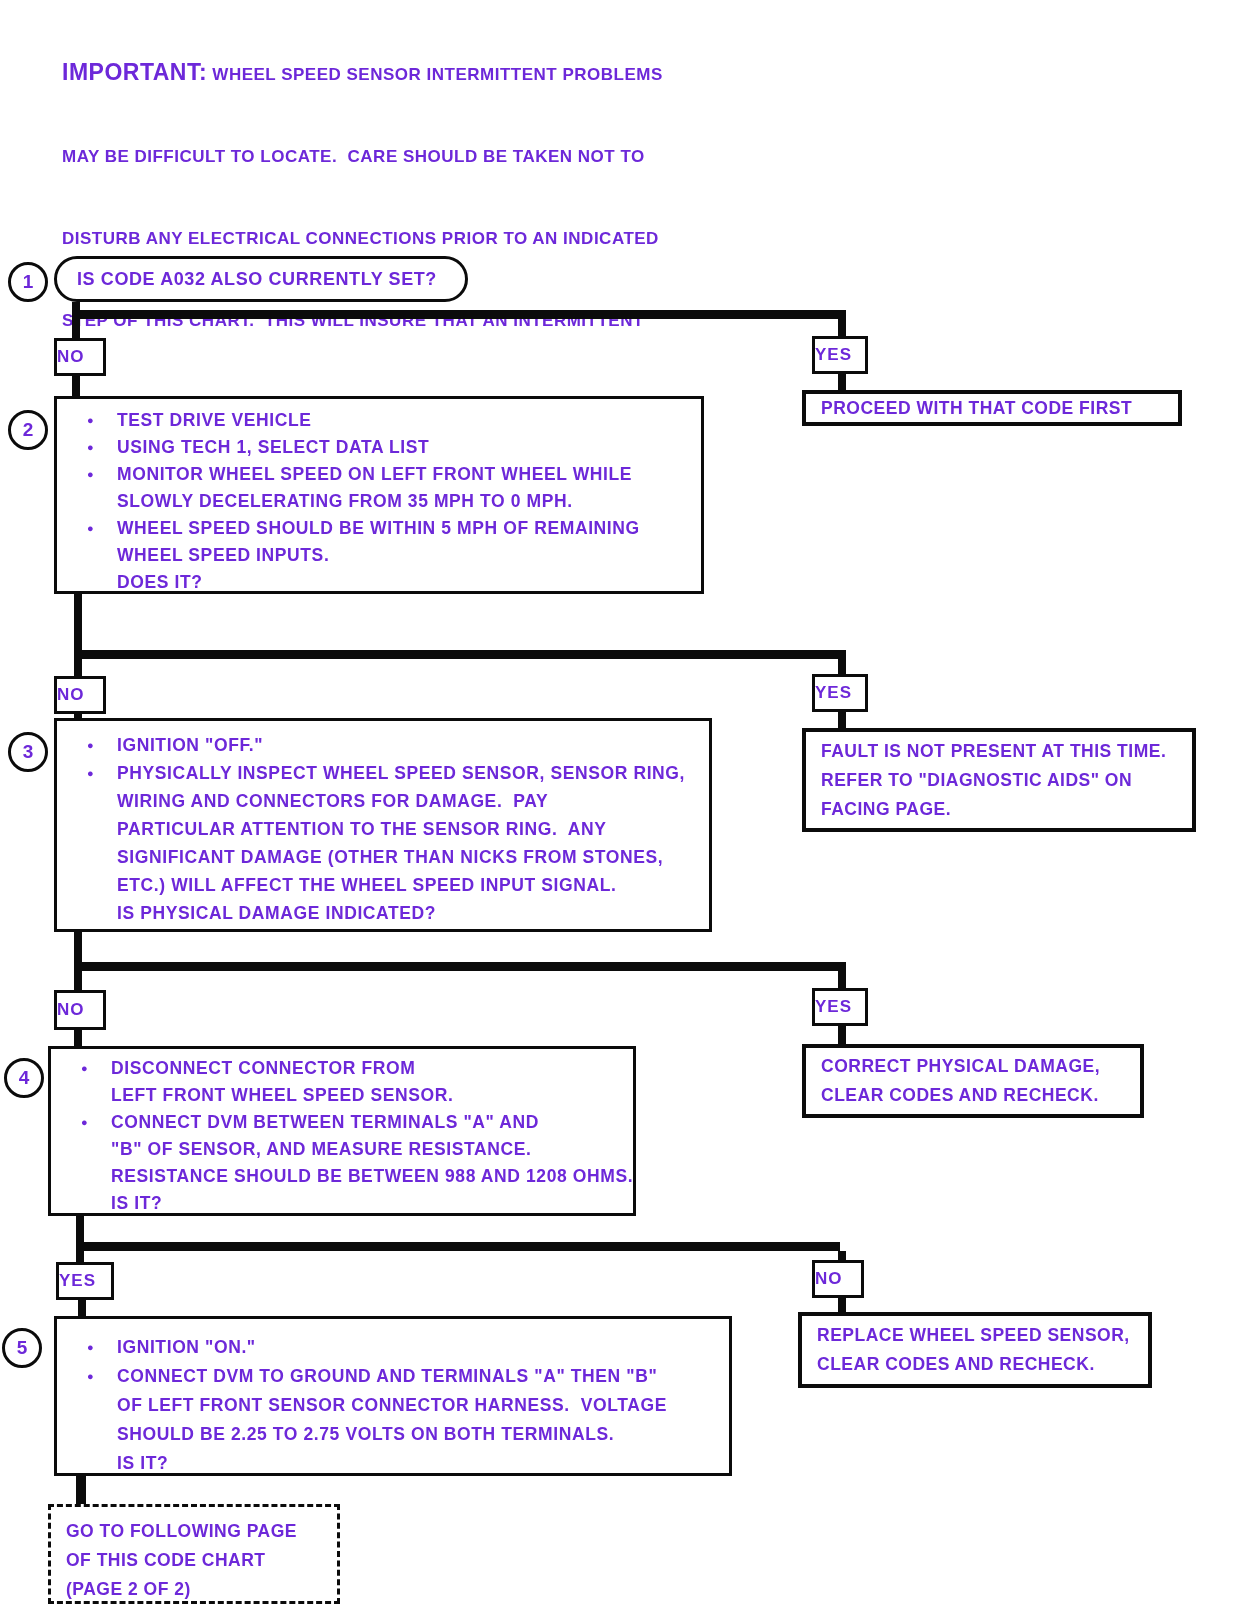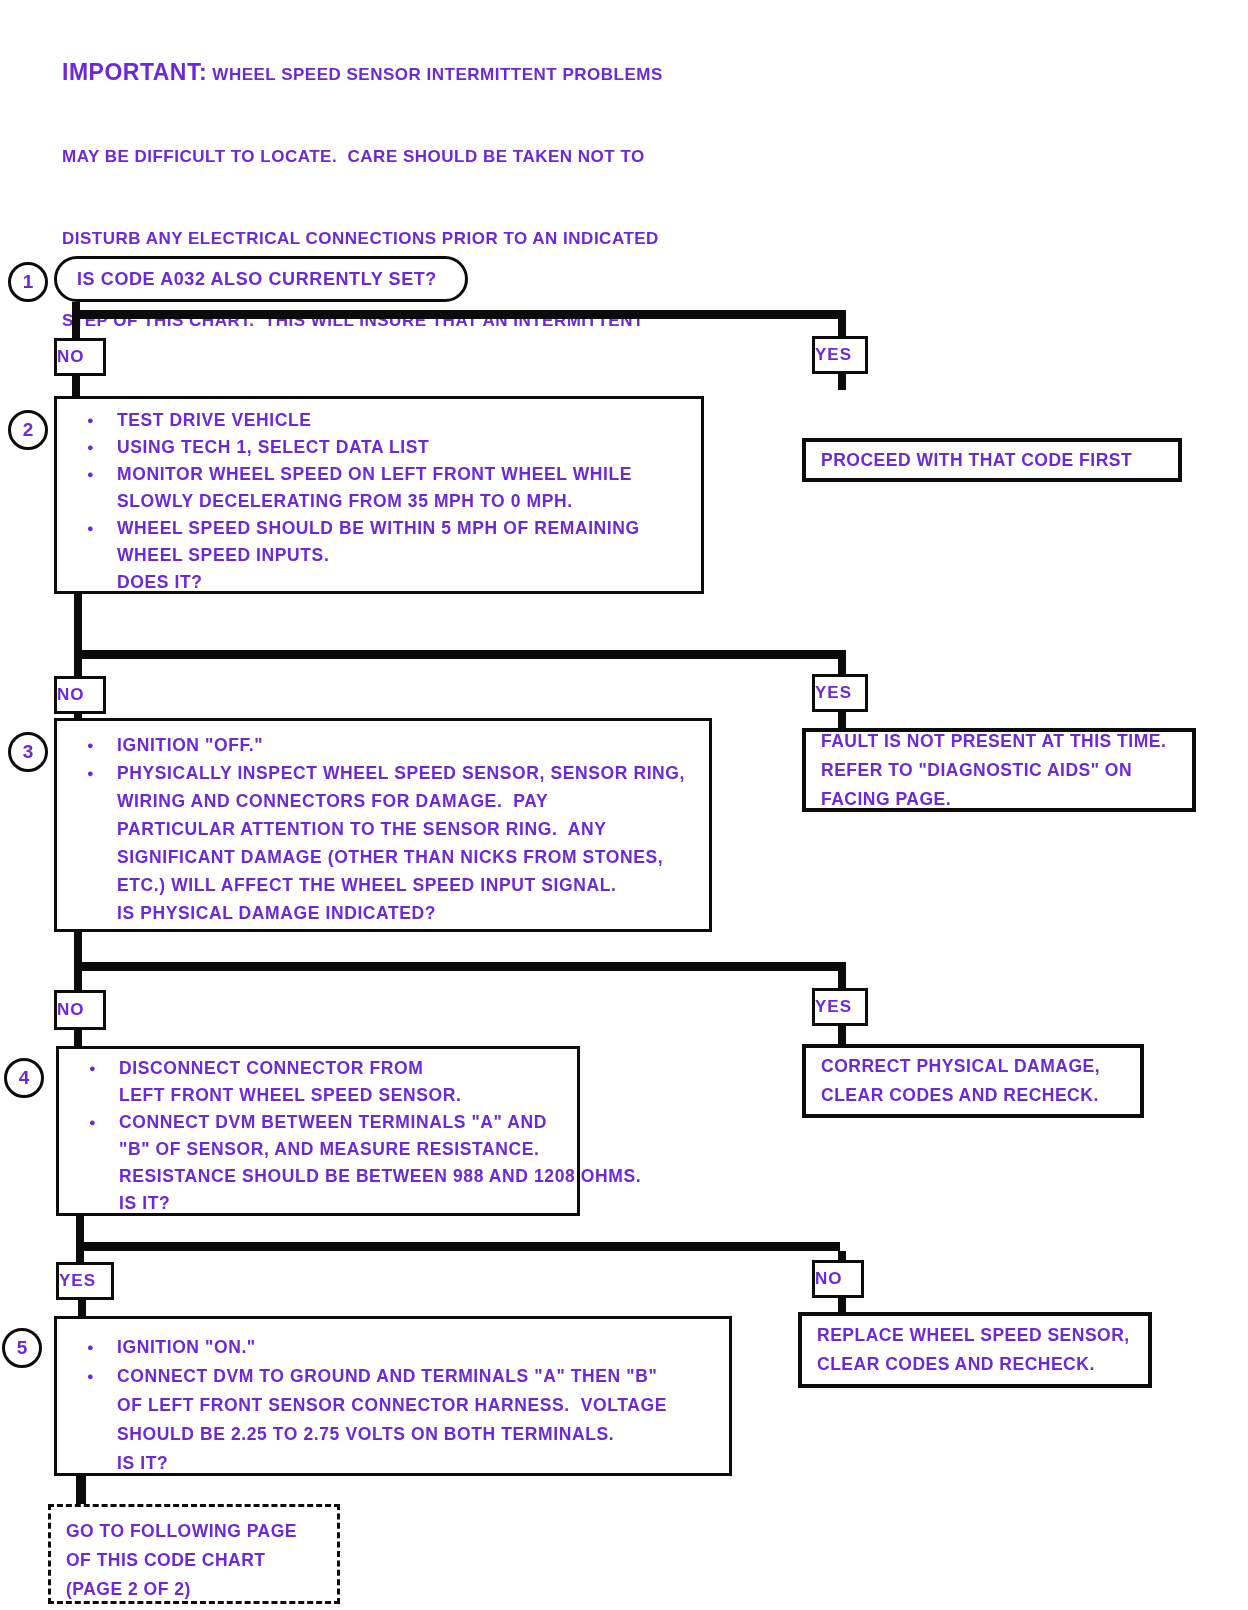--- a/index.html
+++ b/index.html
@@ -59,21 +59,21 @@
   <div class="ln" style="left:838px;top:319px;width:8px;height:17px;"></div>
 
   <div class="box tag" style="left:54px;top:338px;width:52px;height:38px;">
       <span>NO</span>
     </div>
   <div class="box tag" style="left:812px;top:336px;width:56px;height:38px;">
       <span>YES</span>
     </div>
 
   <div class="ln" style="left:838px;top:374px;width:8px;height:16px;"></div>
-  <div class="box heavy result" style="left:802px;top:390px;width:380px;height:44px;margin-top:48px;">
+  <div class="box heavy result" style="left:802px;top:390px;width:380px;height:36px;">
     <div>PROCEED WITH THAT CODE FIRST</div>
   </div>
   <div class="ln" style="left:72px;top:376px;width:8px;height:20px;"></div>
 
   <div class="box list lh27 pt8" style="left:54px;top:396px;width:650px;height:198px;">
     <div class="tl"><span class="bullet"></span><span>TEST DRIVE VEHICLE</span></div>
     <div class="tl"><span class="bullet"></span><span>USING TECH 1, SELECT DATA LIST</span></div>
     <div class="tl"><span class="bullet"></span><span>MONITOR WHEEL SPEED ON LEFT FRONT WHEEL WHILE</span></div>
     <div class="tl"><span>SLOWLY DECELERATING FROM 35 MPH TO 0 MPH.</span></div>
     <div class="tl"><span class="bullet"></span><span>WHEEL SPEED SHOULD BE WITHIN 5 MPH OF REMAINING</span></div>
@@ -89,21 +89,21 @@
   <div class="ln" style="left:838px;top:659px;width:8px;height:17px;"></div>
 
   <div class="box tag" style="left:54px;top:676px;width:52px;height:38px;">
       <span>NO</span>
     </div>
   <div class="box tag" style="left:812px;top:674px;width:56px;height:38px;">
       <span>YES</span>
     </div>
 
   <div class="ln" style="left:838px;top:712px;width:8px;height:16px;"></div>
-  <div class="box heavy result" style="left:802px;top:728px;width:394px;height:84px;">
+  <div class="box heavy result" style="left:802px;top:728px;width:394px;height:104px;">
     <div>FAULT IS NOT PRESENT AT THIS TIME.</div>
     <div>REFER TO "DIAGNOSTIC AIDS" ON</div>
     <div>FACING PAGE.</div>
   </div>
   <div class="ln" style="left:74px;top:714px;width:8px;height:6px;"></div>
 
   <div class="box list lh28 pt10" style="left:54px;top:718px;width:658px;height:214px;">
     <div class="tl"><span class="bullet"></span><span>IGNITION "OFF."</span></div>
     <div class="tl"><span class="bullet"></span><span>PHYSICALLY INSPECT WHEEL SPEED SENSOR, SENSOR RING,</span></div>
     <div class="tl"><span>WIRING AND CONNECTORS FOR DAMAGE.  PAY</span></div>
@@ -127,21 +127,21 @@
       <span>YES</span>
     </div>
 
   <div class="ln" style="left:838px;top:1026px;width:8px;height:18px;"></div>
   <div class="box heavy result" style="left:802px;top:1044px;width:342px;height:74px;">
     <div>CORRECT PHYSICAL DAMAGE,</div>
     <div>CLEAR CODES AND RECHECK.</div>
   </div>
   <div class="ln" style="left:74px;top:1030px;width:8px;height:16px;"></div>
 
-  <div class="box list lh27 pt6" style="left:48px;top:1046px;width:524px;height:170px;margin-left:8px;">
+  <div class="box list lh27 pt6" style="left:48px;top:1046px;width:588px;height:170px;">
     <div class="tl"><span class="bullet"></span><span>DISCONNECT CONNECTOR FROM</span></div>
     <div class="tl"><span>LEFT FRONT WHEEL SPEED SENSOR.</span></div>
     <div class="tl"><span class="bullet"></span><span>CONNECT DVM BETWEEN TERMINALS "A" AND</span></div>
     <div class="tl"><span>"B" OF SENSOR, AND MEASURE RESISTANCE.</span></div>
     <div class="tl"><span>RESISTANCE SHOULD BE BETWEEN 988 AND 1208 OHMS.</span></div>
     <div class="tl"><span>IS IT?</span></div>
   </div>
   <div class="circle" style="left:4px;top:1058px;">
       <span>4</span>
     </div>

